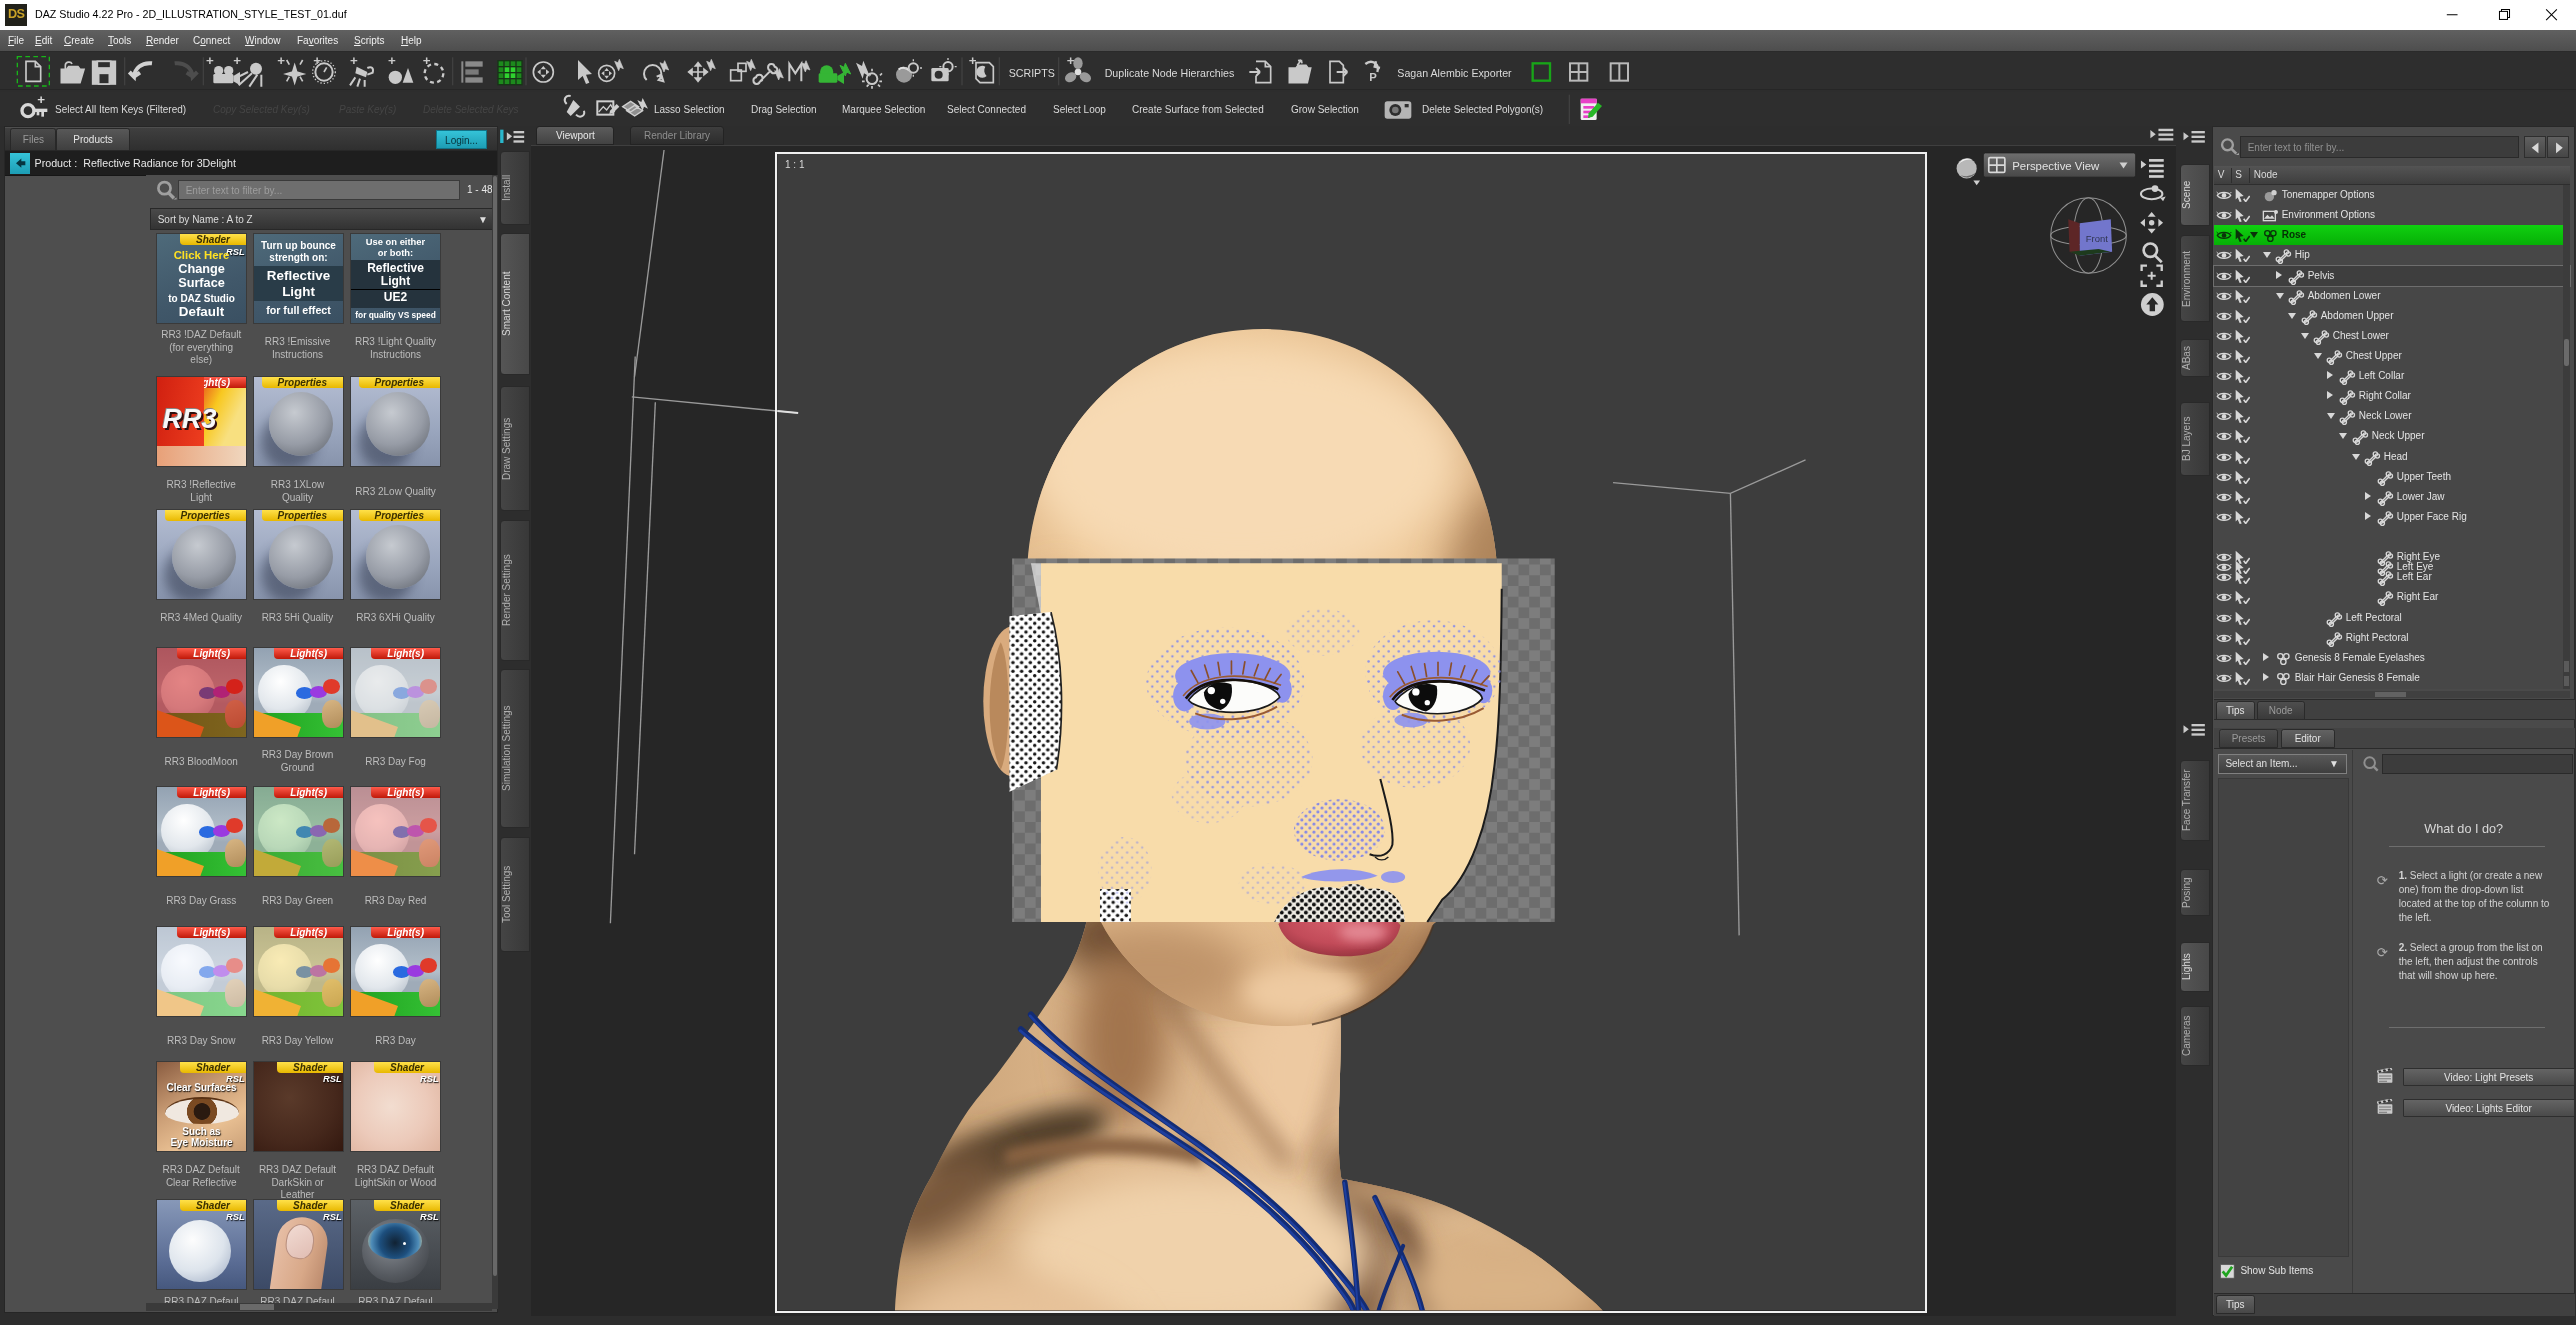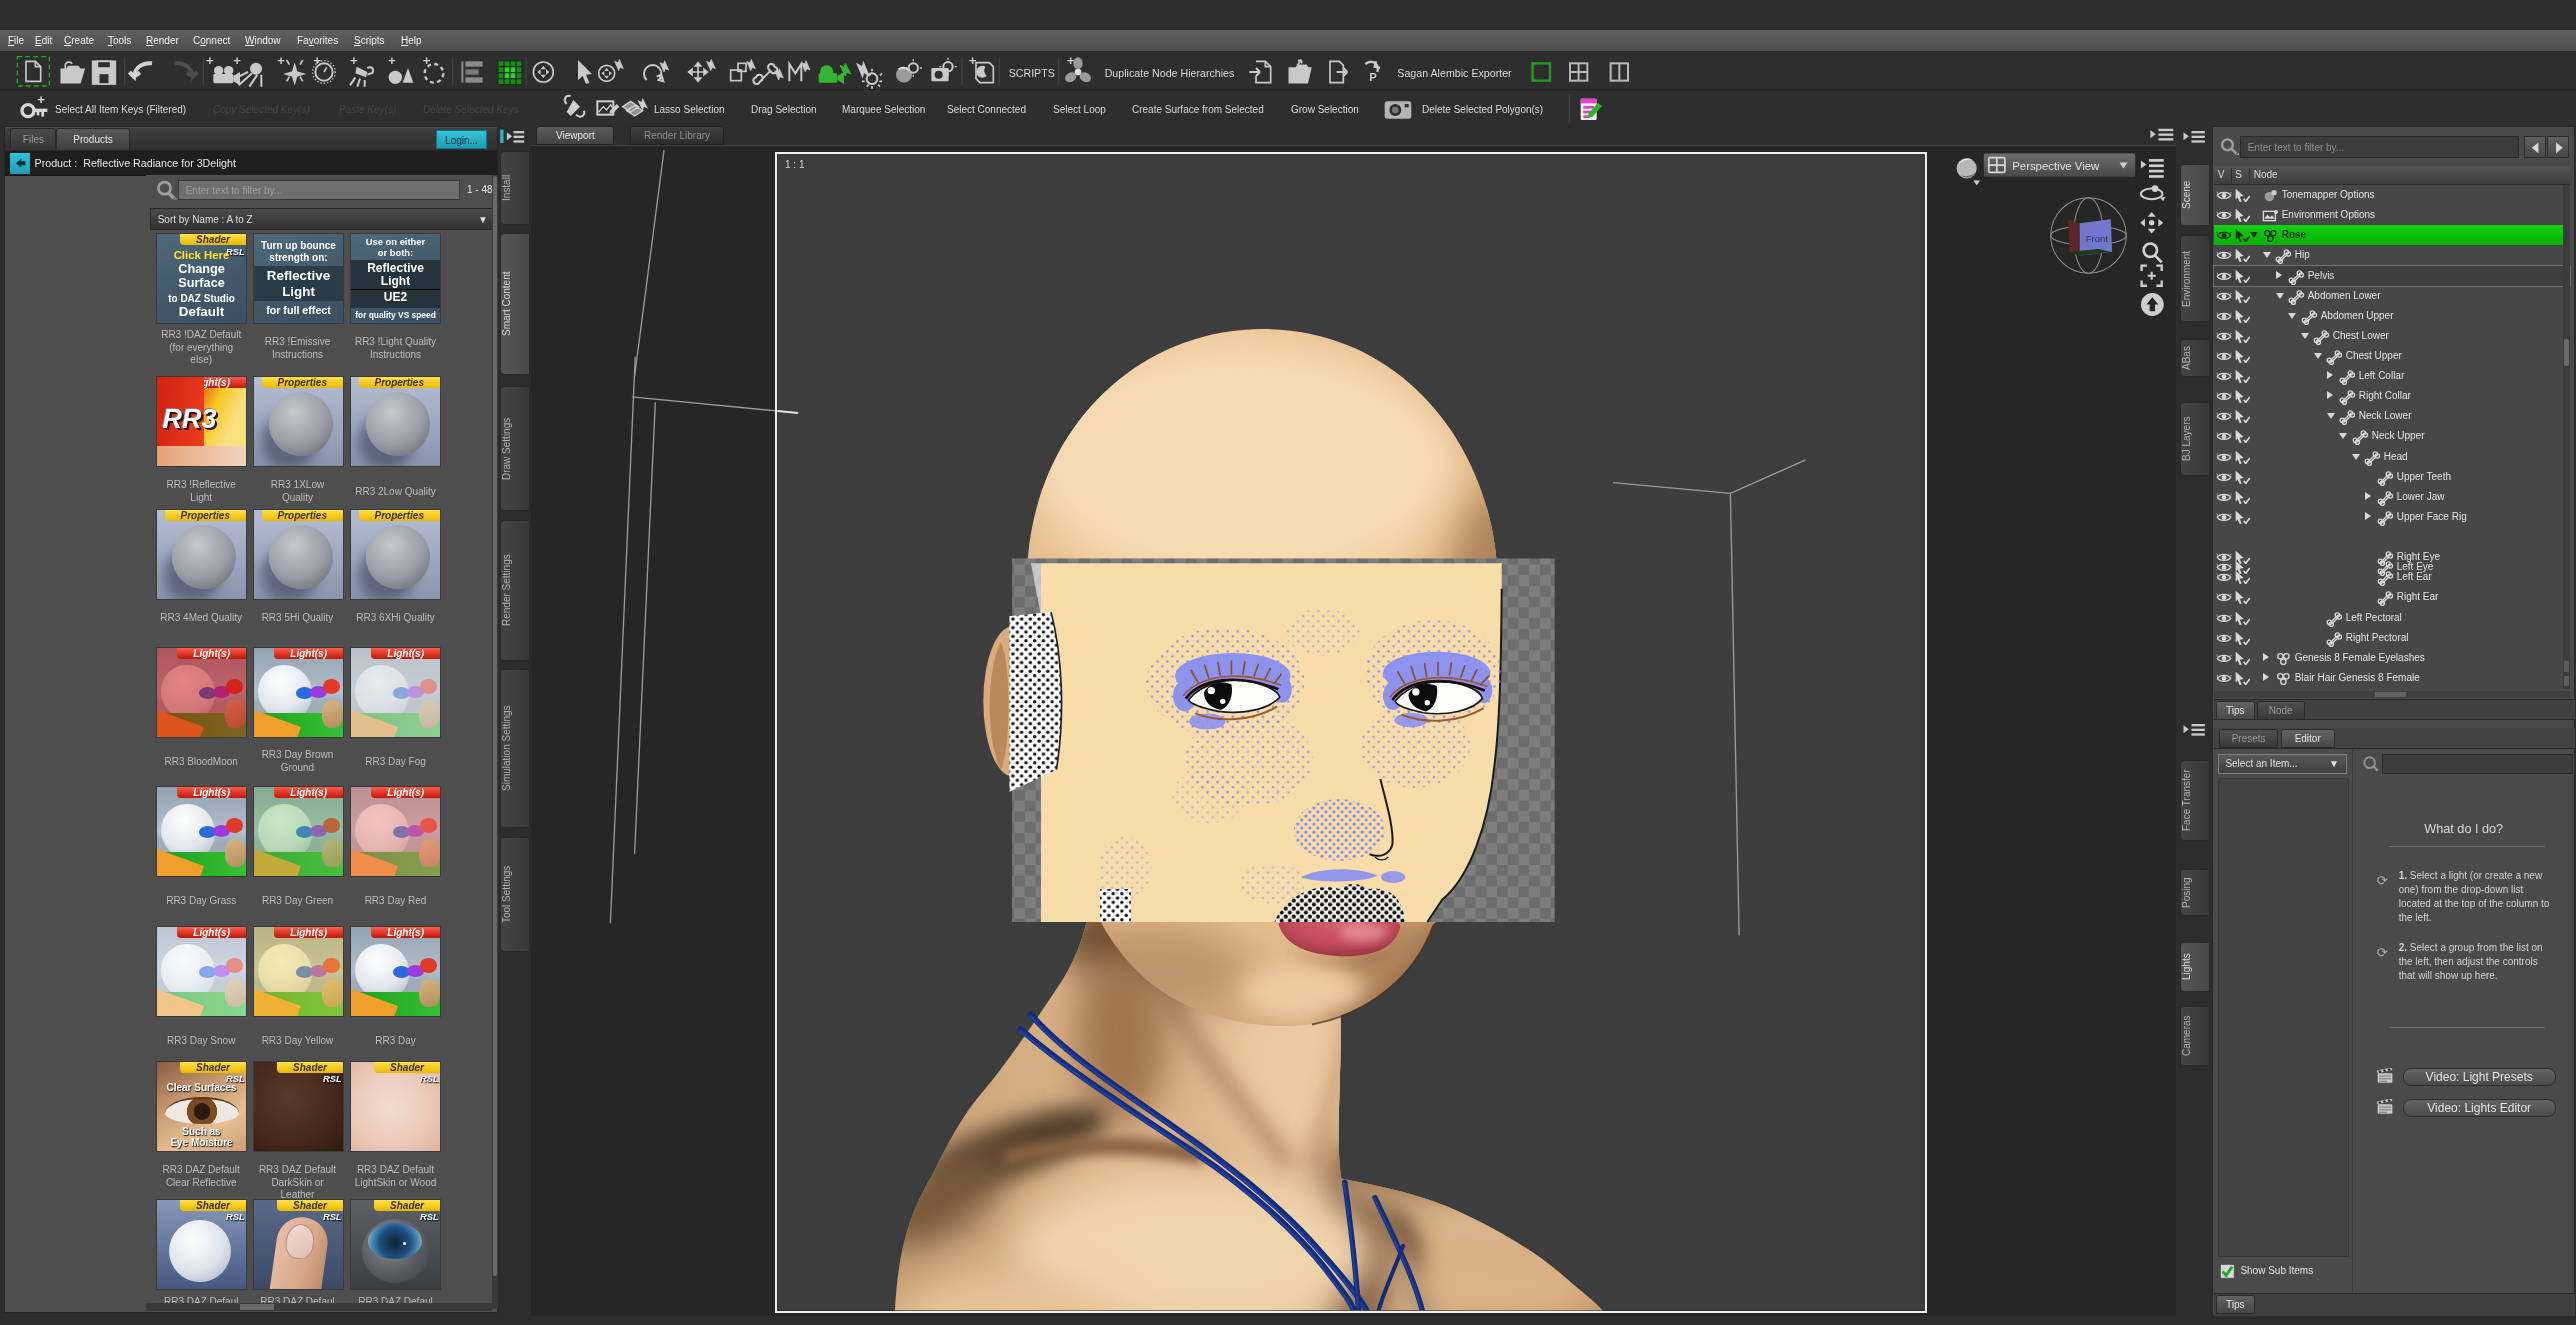--- a/index.html
+++ b/index.html
@@ -109,29 +109,43 @@
 #perow { position:absolute; left:0.7px; top:601px; width:361px; height:21px; background:#434343; border-bottom:0.7px solid #2a2a2a; }
 #editorpane { position:absolute; left:0.7px; top:623px; width:361px; height:543px; }
 #selitem { position:absolute; left:4px; top:4px; width:129px; height:19.5px; background:linear-gradient(#585858,#3e3e3e); border:0.7px solid #808080; color:#e0e0e0; font-size:10px; line-height:18px; padding-left:6.7px; }
 #lightcol { position:absolute; left:4px; top:28px; width:131px; height:479px; background:#434343; border:0.7px solid #393939; }
 #helpcol { position:absolute; left:138px; top:0px; width:223px; height:543px; border-left:0.7px solid #3a3a3a; }
 #helpsearch { position:absolute; left:29.5px; top:4px; width:191px; height:19.5px; background:#3c3c3c; border:0.7px solid #2a2a2a; }
 .helphead { position:absolute; left:0; top:72px; width:100%; text-align:center; color:#d8d8d8; font-size:12.7px; }
 .hr { position:absolute; left:36px; width:156px; height:0.7px; background:#6e6e6e; }
 .bullet { position:absolute; left:24px; color:#a8a8a8; font-size:13.4px; }
 .helptxt { position:absolute; left:46px; width:156px; color:#d4d4d4; font-size:10px; line-height:14px; }
-.vidbtn { position:absolute; left:50px; width:153px; height:18px; background:linear-gradient(#646464,#4a4a4a); border:0.7px solid #2e2e2e; color:#e4e4e4; font-size:12px; text-align:center; line-height:17px; border-radius:8px; }
+.vidbtn { position:absolute; left:50px; width:172px; height:18px; background:linear-gradient(#646464,#4a4a4a); border:0.7px solid #2e2e2e; color:#e4e4e4; font-size:10px; text-align:center; line-height:17px; border-radius:1px; }
 .clap { position:absolute; left:24px; }
 #showsub { position:absolute; left:6.7px; top:514px; width:148px; height:14.8px; color:#e4e4e4; font-size:10px; }
 #showsub span { position:absolute; left:20px; top:1.3px; }
 #rpbottom { position:absolute; left:0.7px; top:1166px; width:361px; height:23px; background:#404040; border-top:0.7px solid #2a2a2a; }
 </style>
 </head>
 <body>
 <div id="root">
+  <div id="titlebar">
+    <div id="dslogo">DS</div>
+    <div id="title-text">DAZ Studio 4.22 Pro - 2D_ILLUSTRATION_STYLE_TEST_01.duf</div>
+    <svg class="winbtn" id="btn-min" viewBox="0 0 70 44">
+        <line x1="28" y1="22" x2="44" y2="22" stroke="#000" stroke-width="1.5"></line>
+      </svg>
+    <svg class="winbtn" id="btn-max" viewBox="0 0 70 44">
+        <rect x="26" y="17" width="12" height="12" fill="none" stroke="#000" stroke-width="1.5"></rect>
+        <path d="M29 17 v-3 h12 v12 h-3" fill="none" stroke="#000" stroke-width="1.5"></path>
+      </svg>
+    <svg class="winbtn" id="btn-close" viewBox="0 0 70 44">
+        <path d="M27 14 L43 30 M43 14 L27 30" stroke="#000" stroke-width="1.5" fill="none"></path>
+      </svg>
+  </div>
   <div id="menubar">
     <span class="mi" style="left:8px"><u>F</u>ile</span>
     <span class="mi" style="left:35px"><u>E</u>dit</span>
     <span class="mi" style="left:64px"><u>C</u>reate</span>
     <span class="mi" style="left:108px"><u>T</u>ools</span>
     <span class="mi" style="left:146px"><u>R</u>ender</span>
     <span class="mi" style="left:193px">C<u>o</u>nnect</span>
     <span class="mi" style="left:245px"><u>W</u>indow</span>
     <span class="mi" style="left:297px">Fa<u>v</u>orites</span>
     <span class="mi" style="left:354px"><u>S</u>cripts</span>

